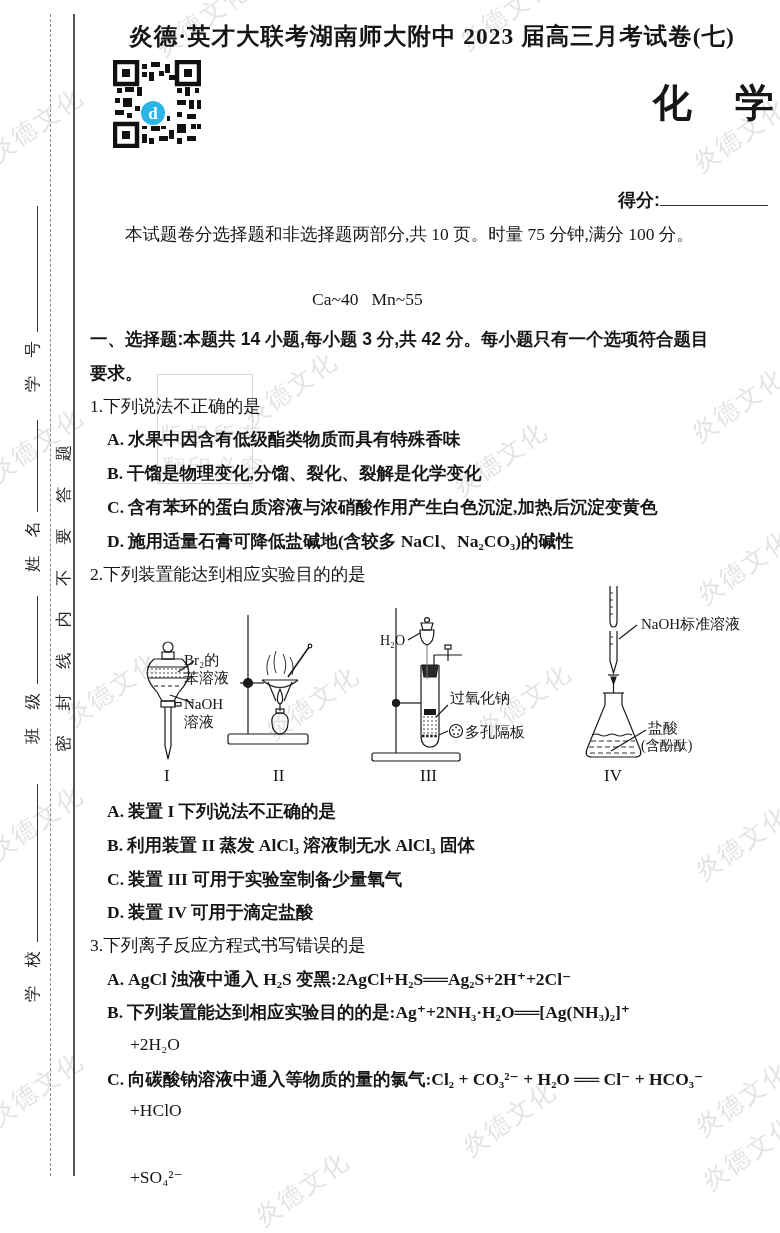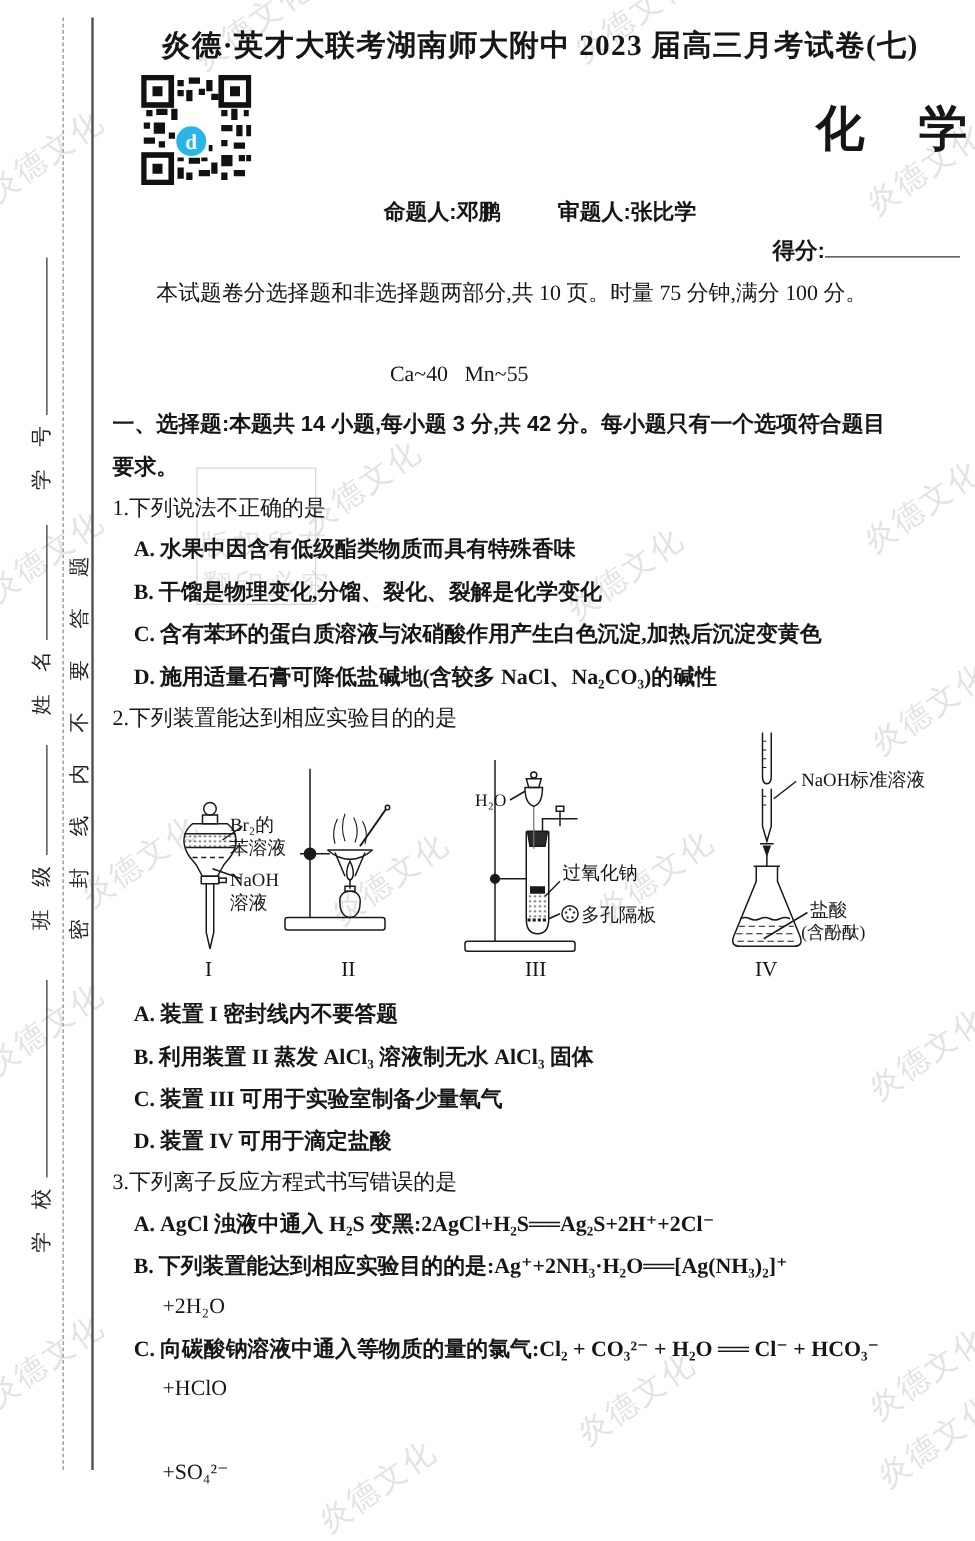--- a/index.html
+++ b/index.html
@@ -129,21 +129,20 @@
           <rect x="52" y="56" width="5" height="5"></rect>
       </g>
       <rect x="28" y="40" width="26" height="26" fill="#fff"></rect>
       <circle cx="40" cy="53" r="12" fill="#29b5e8"></circle>
       <text x="40" y="59" text-anchor="middle" font-family="Liberation Sans, DejaVu Sans, sans-serif" font-size="17" font-weight="bold" fill="#ffffff">d</text>
     </svg>
   </div>
 
   <div class="subject">化    学</div>
 
-  <div class="examiners"><span>命题人:邓鹏</span><span class="gap"></span><span>审题人:张比学</span></div>
 
   <div class="score"><span>得分:</span><span class="scoreline"></span></div>
 
   <div class="row" style="top:222px;left:125px">本试题卷分选择题和非选择题两部分,共 10 页。时量 75 分钟,满分 100 分。</div>
   <div class="row" style="top:289px;left:312px">Ca~40   Mn~55</div>
 
   <div class="row b" style="top:327px">一、选择题:本题共 14 小题,每小题 3 分,共 42 分。每小题只有一个选项符合题目</div>
   <div class="row b" style="top:361px">要求。</div>
 
   <div class="row" style="top:394px">1.下列说法不正确的是</div>
@@ -257,21 +256,21 @@
       <path d="M500,170 h46" stroke-dasharray="5 3" stroke-width="0.9"></path>
       <line x1="521" y1="168" x2="556" y2="147"></line>
       <text x="551" y="46" font-size="15" fill="#161616" stroke="none">NaOH标准溶液</text>
       <text x="558" y="150" font-size="15" fill="#161616" stroke="none">盐酸</text>
       <text x="551" y="167" font-size="14" fill="#161616" stroke="none">(含酚酞)</text>
       <text x="514" y="198" font-size="17" fill="#161616" stroke="none">IV</text>
     </g>
   </svg>
   </div>
 
-  <div class="row opt" style="top:799px"><span class="optlab">A.</span><span>装置 I 密封线内不要答题</span></div>
+  <div class="row opt" style="top:799px"><span class="optlab">A.</span><span>装置 I 下列说法不正确的是</span></div>
   <div class="row opt" style="top:833px"><span class="optlab">B.</span><span>利用装置 II 蒸发 AlCl₃ 溶液制无水 AlCl₃ 固体</span></div>
   <div class="row opt" style="top:867px"><span class="optlab">C.</span><span>装置 III 可用于实验室制备少量氧气</span></div>
   <div class="row opt" style="top:900px"><span class="optlab">D.</span><span>装置 IV 可用于滴定盐酸</span></div>
 
   <div class="row" style="top:933px">3.下列离子反应方程式书写错误的是</div>
   <div class="row opt" style="top:967px"><span class="optlab">A.</span><span>AgCl 浊液中通入 H₂S 变黑:2AgCl+H₂S══Ag₂S+2H⁺+2Cl⁻</span></div>
   <div class="row opt" style="top:1000px"><span class="optlab">B.</span><span>下列装置能达到相应实验目的的是:Ag⁺+2NH₃·H₂O══[Ag(NH₃)₂]⁺</span></div>
   <div class="row cont" style="top:1034px">+2H₂O</div>
   <div class="row opt" style="top:1067px"><span class="optlab">C.</span><span>向碳酸钠溶液中通入等物质的量的氯气:Cl₂ + CO₃²⁻ + H₂O ══ Cl⁻ + HCO₃⁻</span></div>
   <div class="row cont" style="top:1100px">+HClO</div>

